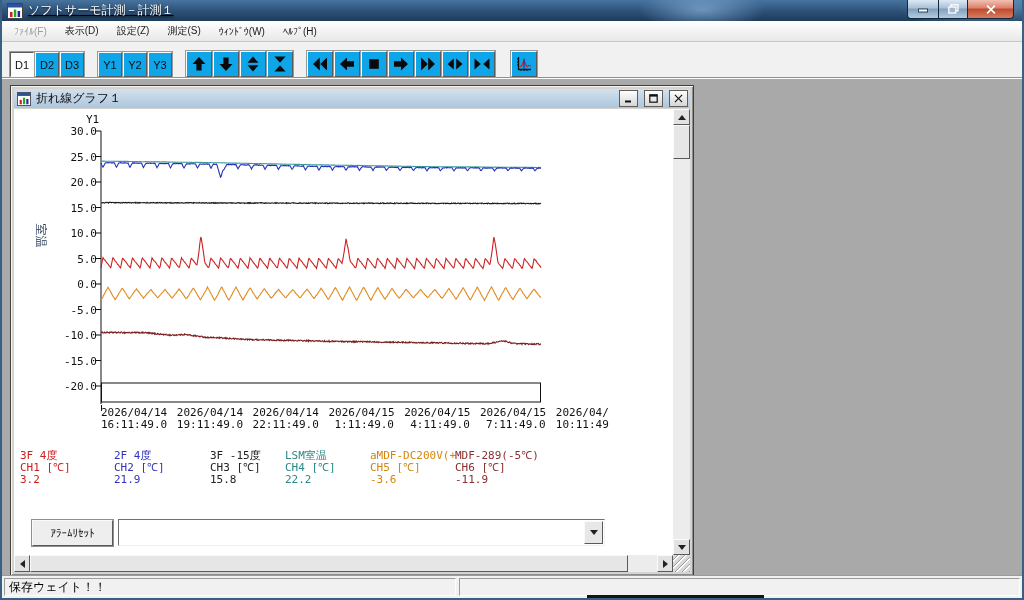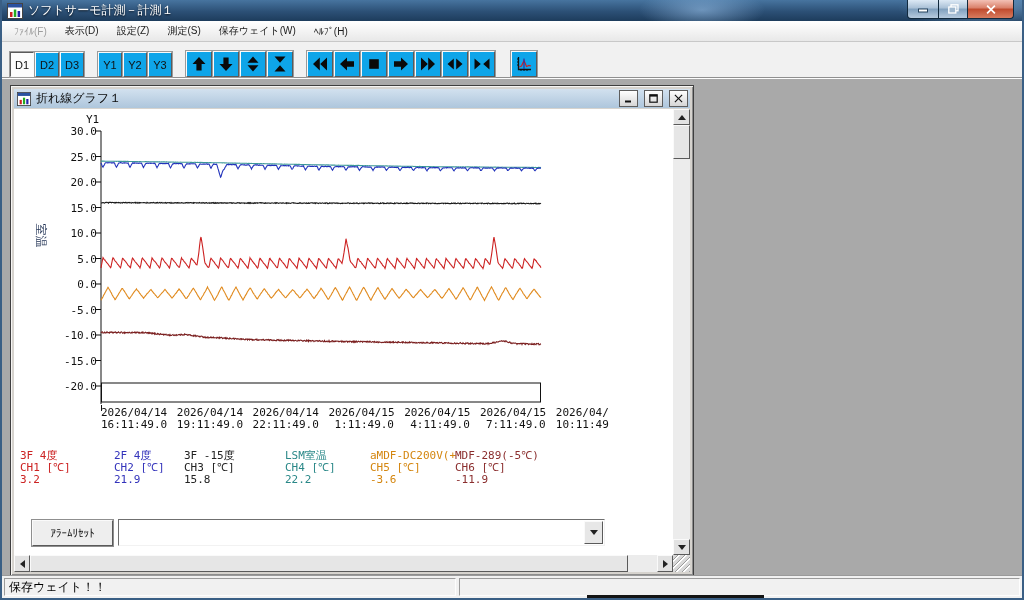--- a/index.html
+++ b/index.html
@@ -6,21 +6,21 @@
   body{width:1024px;height:600px;overflow:hidden;position:relative;
        font-family:"Liberation Sans",sans-serif;background:#fff;}
   .window{position:absolute;inset:0;border-left:2px solid #3a5f85;border-right:2px solid #3a5f85;
           border-bottom:2px solid #3a5f85;box-sizing:border-box;}
   
   .titlebar{position:absolute;left:0;top:0;right:0;height:21px;
     background:
       radial-gradient(ellipse 90px 30px at 700px 10px, rgba(160,200,240,.55), rgba(160,200,240,0) 70%),
       radial-gradient(ellipse 120px 30px at 980px 8px, rgba(150,195,235,.5), rgba(150,195,235,0) 70%),
       linear-gradient(180deg,#47749f 0%,#2c5076 55%,#1d3c5c 100%);
-    display:flex;align-items:center;padding-left:5px;gap:5px;}
+    display:flex;align-items:center;padding-left:5px;gap:5px;text-decoration:underline;}
   .titlebar .title{color:#fff;font-size:12px;text-shadow:0 1px 2px rgba(0,0,0,.8);white-space:nowrap;}
   .winbtns{position:absolute;right:8px;top:0;display:flex;}
   .winbtn{height:18px;border:1px solid #11293d;border-top:none;margin-left:-1px;
     background:linear-gradient(180deg,#dce9f5 0%,#a9c0d6 45%,#7f9fbd 50%,#b7cbdf 100%);
     display:flex;align-items:center;justify-content:center;}
   .winbtn.min{width:30px;border-radius:0 0 0 4px;}
   .winbtn.res{width:28px;}
   .winbtn.cls{width:45px;border-radius:0 0 4px 0;
     background:linear-gradient(180deg,#f3c1b5 0%,#d97f68 45%,#c04a2d 50%,#d87c5f 100%);}
   
@@ -137,21 +137,21 @@
         </svg>
       </div>
     </div>
   </div>
 
   <div class="menubar" id="menubar">
       <div class="menuitem disabled">ﾌｧｲﾙ(F)</div>
       <div class="menuitem">表示(D)</div>
       <div class="menuitem">設定(Z)</div>
       <div class="menuitem">測定(S)</div>
-      <div class="menuitem">保存ウェイト(W)</div>
+      <div class="menuitem">ｳｨﾝﾄﾞｳ(W)</div>
       <div class="menuitem">ﾍﾙﾌﾟ(H)</div>
     </div>
 
   <div class="toolbar" id="toolbar">
       <div class="tgroup">
         <div class="tbtn active">D1</div>
         <div class="tbtn">D2</div>
         <div class="tbtn">D3</div>
       </div>
       <div class="tgroup">
@@ -313,21 +313,21 @@
               <div class="lcol" style="left: 6px; color: rgb(204, 34, 34);">
                 <div>3F 4度</div>
                 <div>CH1 [℃]</div>
                 <div>3.2</div>
               </div>
               <div class="lcol" style="left: 100px; color: rgb(51, 51, 187);">
                 <div>2F 4度</div>
                 <div>CH2 [℃]</div>
                 <div>21.9</div>
               </div>
-              <div class="lcol" style="left: 170px; color: rgb(34, 34, 34);">
+              <div class="lcol" style="left: 196px; color: rgb(34, 34, 34);">
                 <div>3F -15度</div>
                 <div>CH3 [℃]</div>
                 <div>15.8</div>
               </div>
               <div class="lcol" style="left: 271px; color: rgb(42, 136, 136);">
                 <div>LSM室温</div>
                 <div>CH4 [℃]</div>
                 <div>22.2</div>
               </div>
               <div class="lcol" style="left: 356px; color: rgb(212, 134, 15);">

